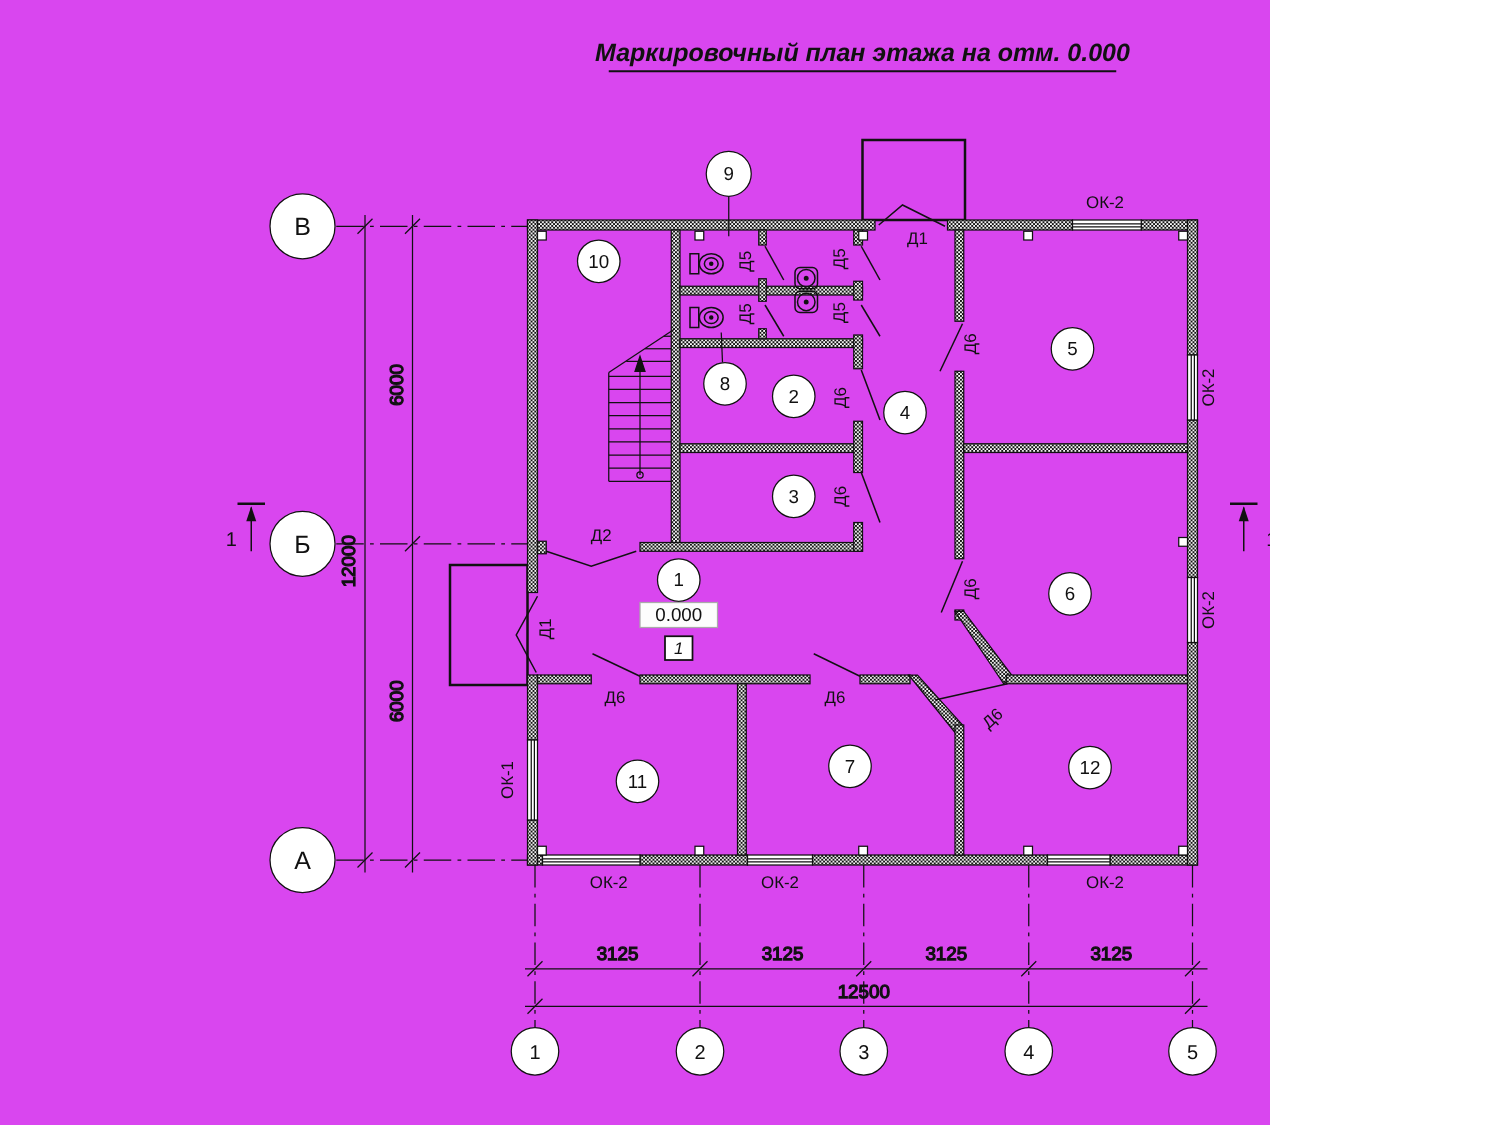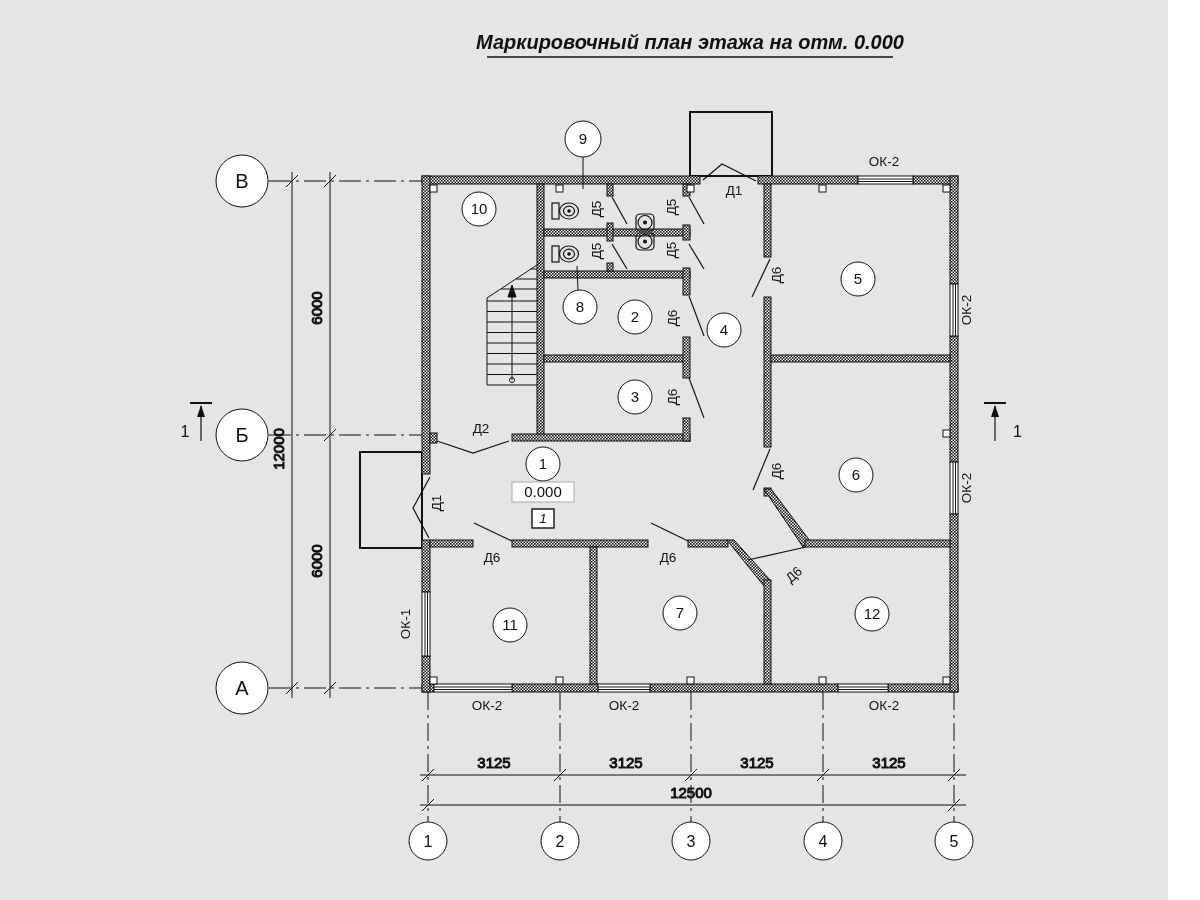--- a/index.html
+++ b/index.html
@@ -1,16 +1,16 @@
 <!DOCTYPE html>
 <html><head>
 <meta charset="utf-8">
 <style>
   html,body{margin:0;padding:0;background:#ffffff;}
-  .stage{position:relative;width:1168px;height:900px;background:#e5e5e5;overflow:hidden;
+  .stage{position:relative;width:1016px;height:900px;background:#d946ef;overflow:hidden;
          font-family:"Liberation Sans", sans-serif;}
   svg text{fill:#111;font-family:"Liberation Sans", sans-serif;}
   .t-title{font-size:20px;font-style:italic;font-weight:bold;}
   .t-axis{font-size:20px;}
   .t-axisnum{font-size:16px;}
   .t-dim{font-size:15px;}
   .t-room{font-size:15px;}
   .t-lbl{font-size:13.5px;}
   .t-elev{font-size:15px;}
   .t-zone{font-size:13.5px;font-style:italic;}

